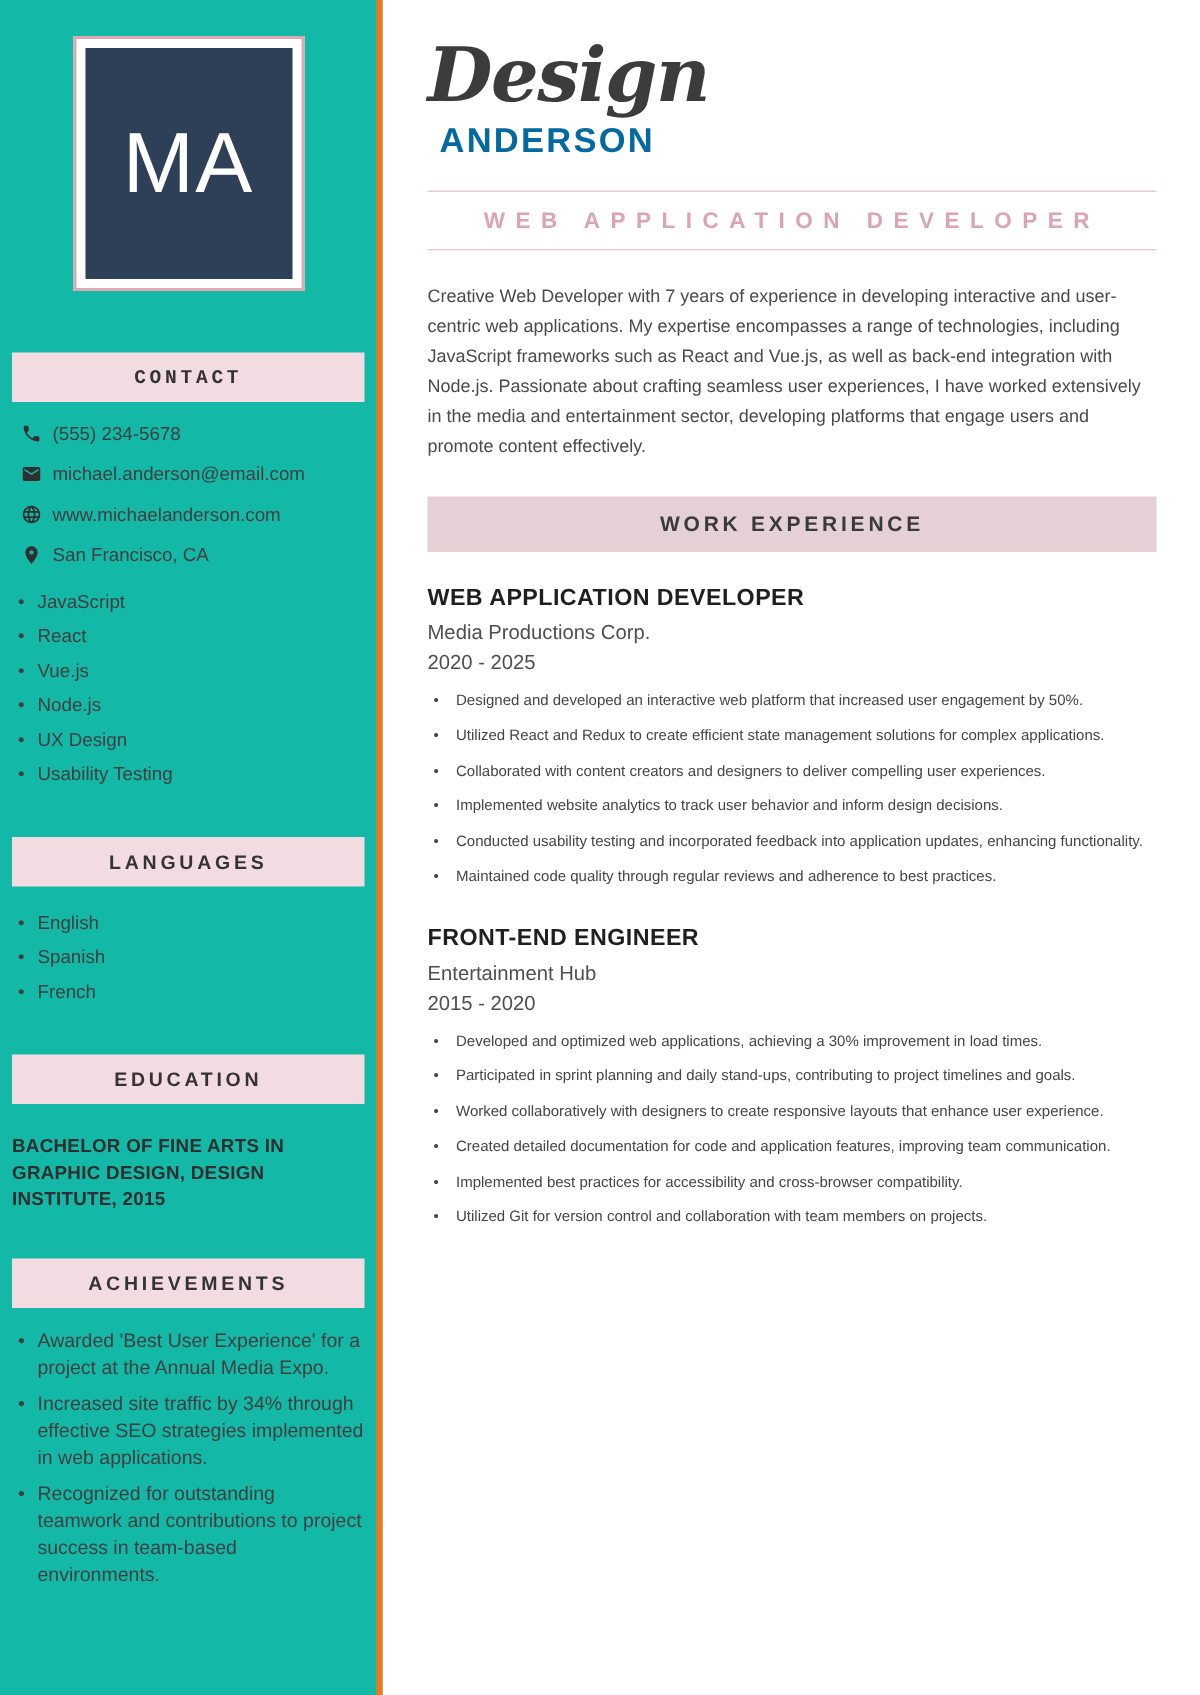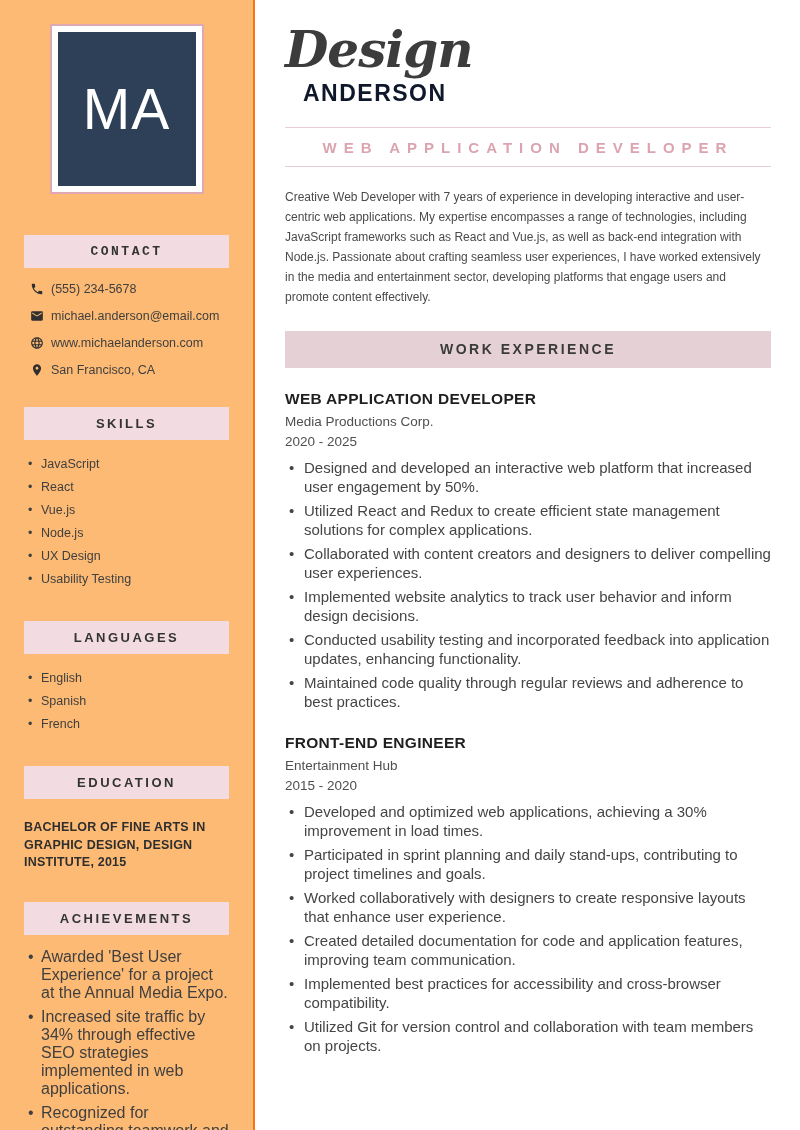--- a/index.html
+++ b/index.html
@@ -9,23 +9,23 @@
   .page {
     width: 800px; height: 1130px;
     display: flex;
     background: #ffffff;
     overflow: hidden;
   }
 
   
   .sidebar {
     width: 255px; min-width: 255px;
-    background: #fdba74;
-    border-right: 2px solid #f97316;
-    padding: 0 24px;
+    background: #14b8a6;
+    border-right: 4px solid #f97316;
+    padding: 0 8px;
   }
   .avatar-frame {
     width: 154px; height: 170px;
     margin: 24px auto 0;
     background: #ffffff;
     border: 2px solid #dfa8b3;
     padding: 6px;
   }
   .avatar-box {
     width: 100%; height: 100%;
@@ -74,21 +74,21 @@
   .edu-text {
     margin-top: 20px;
     font-size: 12.5px;
     font-weight: bold;
     line-height: 17.5px;
     color: #2e2e2e;
     letter-spacing: 0.2px;
   }
   ul.achv-list { list-style: none; margin-top: 13px; }
   ul.achv-list li {
-    font-size: 16px;
+    font-size: 13px;
     color: #3f3f3f;
     line-height: 18px;
     margin-bottom: 6px;
     padding-left: 17px;
     position: relative;
   }
   ul.achv-list li::before {
     content: "•";
     position: absolute; left: 4px;
   }
@@ -104,22 +104,22 @@
     font-weight: bold;
     font-size: 50px;
     line-height: 1.05;
     color: #3c3c3c;
     letter-spacing: -1px;
   }
   .last-name {
     font-size: 23px;
     font-weight: bold;
     letter-spacing: 1.5px;
-    color: #0f172a;
-    margin: 3px 0 0 18px;
+    color: #0369a1;
+    margin: 3px 0 0 8px;
   }
   .title-band {
     margin-top: 20px;
     border-top: 1px solid #eacdd4;
     border-bottom: 1px solid #eacdd4;
     padding: 11px 0 10px;
     text-align: center;
     color: #dba4b0;
     font-weight: bold;
     font-size: 15px;
@@ -145,21 +145,21 @@
   .job h3 {
     font-size: 15.5px;
     font-weight: bold;
     color: #1f1f1f;
     letter-spacing: 0.3px;
   }
   .job .company { font-size: 13.5px; color: #4f4f4f; margin-top: 6px; }
   .job .dates   { font-size: 13.5px; color: #4f4f4f; margin-top: 5px; }
   .job ul { list-style: none; margin-top: 9px; }
   .job ul li {
-    font-size: 15px;
+    font-size: 10px;
     line-height: 19.5px;
     color: #454545;
     margin-bottom: 4px;
     padding-left: 19px;
     position: relative;
   }
   .job ul li::before {
     content: "•";
     position: absolute; left: 4px;
     color: #454545;
@@ -207,21 +207,20 @@
       <div class="contact-row">
         <span class="cicon">
           <svg viewBox="0 0 24 24">
               <path d="M12 2C8.13 2 5 5.13 5 9c0 5.25 7 13 7 13s7-7.75 7-13c0-3.87-3.13-7-7-7zm0 9.5c-1.38 0-2.5-1.12-2.5-2.5S10.62 6.5 12 6.5s2.5 1.12 2.5 2.5-1.12 2.5-2.5 2.5z"></path>
             </svg>
         </span>
         <span>San Francisco, CA</span>
       </div>
     </div>
 
-    <div class="side-band">SKILLS</div>
     <ul class="side-list">
 
     <li>JavaScript</li>
         <li>React</li>
         <li>Vue.js</li>
         <li>Node.js</li>
         <li>UX Design</li>
         <li>Usability Testing</li>
       </ul>
 

